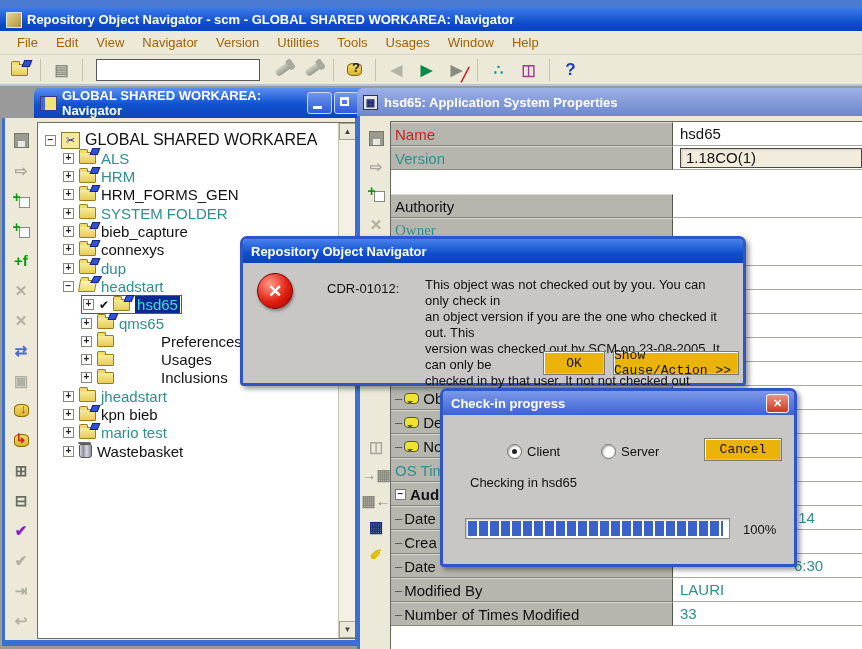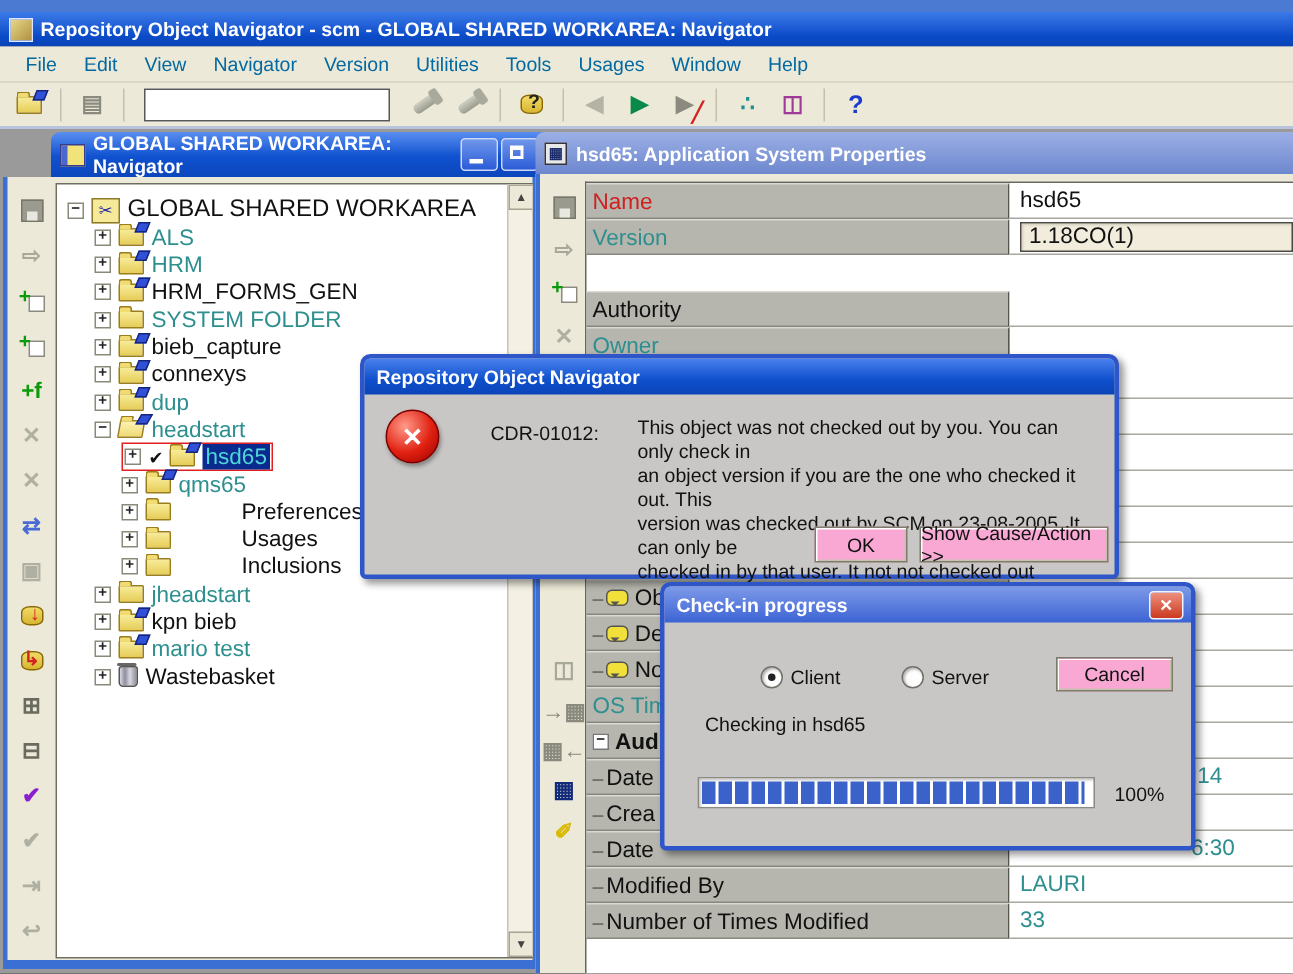--- a/index.html
+++ b/index.html
@@ -6,21 +6,21 @@
   #screen{position:relative;width:862px;height:649px;overflow:hidden;background:#9a9a9a;
           font-family:"Liberation Sans",sans-serif;-webkit-font-smoothing:antialiased;}
   .abs{position:absolute;}
   
   #topstrip{left:0;top:0;width:862px;height:8px;background:#4a7ad2;}
   #titlebar{left:0;top:8px;width:862px;height:23px;background:linear-gradient(180deg,#3c7ae8,#0b4bc8 70%,#0a43b4);
             display:flex;align-items:center;color:#fff;font-size:13px;font-weight:bold;padding-left:6px;box-sizing:border-box;}
   .app-ic{width:14px;height:14px;background:linear-gradient(135deg,#e8d88a,#b09040);border:1px solid #dfe6ff;margin-right:5px;flex:0 0 auto;}
   #menubar{left:0;top:31px;width:862px;height:24px;background:#ece9d8;border-bottom:1px solid #d8d4c0;
            display:flex;align-items:center;padding-left:8px;box-sizing:border-box;}
-  .mi{font-size:13px;color:#0369a1;padding:3px 9px;cursor:default;}
+  .mi{font-size:13px;color:#a16207;padding:3px 9px;cursor:default;}
   #toolbar{left:0;top:55px;width:862px;height:31px;background:#ece9d8;border-bottom:2px solid #b8c4dd;
            display:flex;align-items:center;padding-left:6px;box-sizing:border-box;gap:3px;}
   .tbtn{width:27px;height:25px;display:flex;align-items:center;justify-content:center;position:relative;}
   .tsep{width:1px;height:22px;background:#c4c0ac;margin:0 4px;}
   #tb-input{width:156px;height:20px;border:1px solid #58585a;background:#fff;margin:0 6px;font-size:13px;padding:0 3px;}
   
   .g{font-size:15px;line-height:15px;font-weight:bold;}
   .ov{position:absolute;font-size:13px;font-weight:bold;right:1px;bottom:0;}
   .disk{width:13px;height:13px;background:#9a9a8e;border:1px solid #77776b;position:relative;display:inline-block;}
   .disk::after{content:"";position:absolute;left:3px;bottom:0;width:7px;height:6px;background:#e8e8e0;}
@@ -99,23 +99,23 @@
   
   .dlg{position:absolute;box-sizing:border-box;border:3px solid #2e56c8;border-radius:7px 7px 4px 4px;
        background:#c9c7c5;box-shadow:3px 3px 5px rgba(0,0,0,.4);}
   .dtitle{position:absolute;left:-0px;top:0px;width:100%;height:24px;border-radius:4px 4px 0 0;display:flex;align-items:center;
           color:#fff;font-size:13px;font-weight:bold;padding-left:8px;box-sizing:border-box;}
   .dtitle.err{background:linear-gradient(180deg,#4a82ee,#0e4fcc 60%,#0b44b8);}
   .dtitle.prog{background:linear-gradient(180deg,#7d9ae8,#3c63d4);}
   .xbtn{position:absolute;right:5px;top:3px;width:21px;height:17px;border-radius:3px;border:1px solid #f0f4ff;
         background:linear-gradient(180deg,#ef9180,#ca3a20);color:#fff;font-size:11px;font-weight:bold;
         display:flex;align-items:center;justify-content:center;}
-  .xpbtn{position:absolute;box-sizing:border-box;background:#f9a8d4;border:1px solid #7c7c6c;
+  .xpbtn{position:absolute;box-sizing:border-box;background:#eab308;border:1px solid #7c7c6c;
          box-shadow:inset 1px 1px 0 #ffffff,inset -1px -1px 0 #c6c2ae;font-size:13px;color:#111;
-         display:flex;align-items:center;justify-content:center;font-family:Liberation Sans, sans-serif;}
+         display:flex;align-items:center;justify-content:center;font-family:Liberation Mono, monospace;}
   .err-ic{position:absolute;width:34px;height:34px;border-radius:50%;border:1px solid #7a0000;
           background:radial-gradient(circle at 35% 30%,#ff9a8a,#e02010 55%,#990000);box-shadow:1px 2px 3px rgba(0,0,0,.35);
           display:flex;align-items:center;justify-content:center;color:#fff;font-size:17px;font-weight:bold;}
   .dmsg{position:absolute;font-size:13px;line-height:16px;color:#111;}
   .radio{position:absolute;width:13px;height:13px;border-radius:50%;background:#fdfdfd;border:1px solid #707068;
          box-shadow:inset 1px 1px 2px #00000055;}
   .radio.on::after{content:"";position:absolute;left:4px;top:4px;width:5px;height:5px;border-radius:50%;background:#222;}
   .rlabel{position:absolute;font-size:13px;color:#111;}
   .ptrack{position:absolute;box-sizing:border-box;background:#fff;border:1px solid #8a8a82;
           box-shadow:inset 1px 1px 2px #00000044;display:flex;align-items:center;padding:2px;gap:2px;overflow:hidden;}
@@ -451,21 +451,21 @@
             </div>
           </div>
           <div class="grow" style="top: 72px;">
             <div class="gl">
               <span>Authority</span>
             </div>
             <div class="gv">
               <span></span>
             </div>
           </div>
-          <div class="grow" style="top: 96px;">
+          <div class="grow" style="top: 96px; font-family: Liberation Serif, serif;">
             <div class="gl">
               <span class="teal">Owner</span>
             </div>
           </div>
           <div class="grow" style="top: 120px;">
             <div class="gl">
               <span></span>
             </div>
             <div class="gv">
               <span></span>

